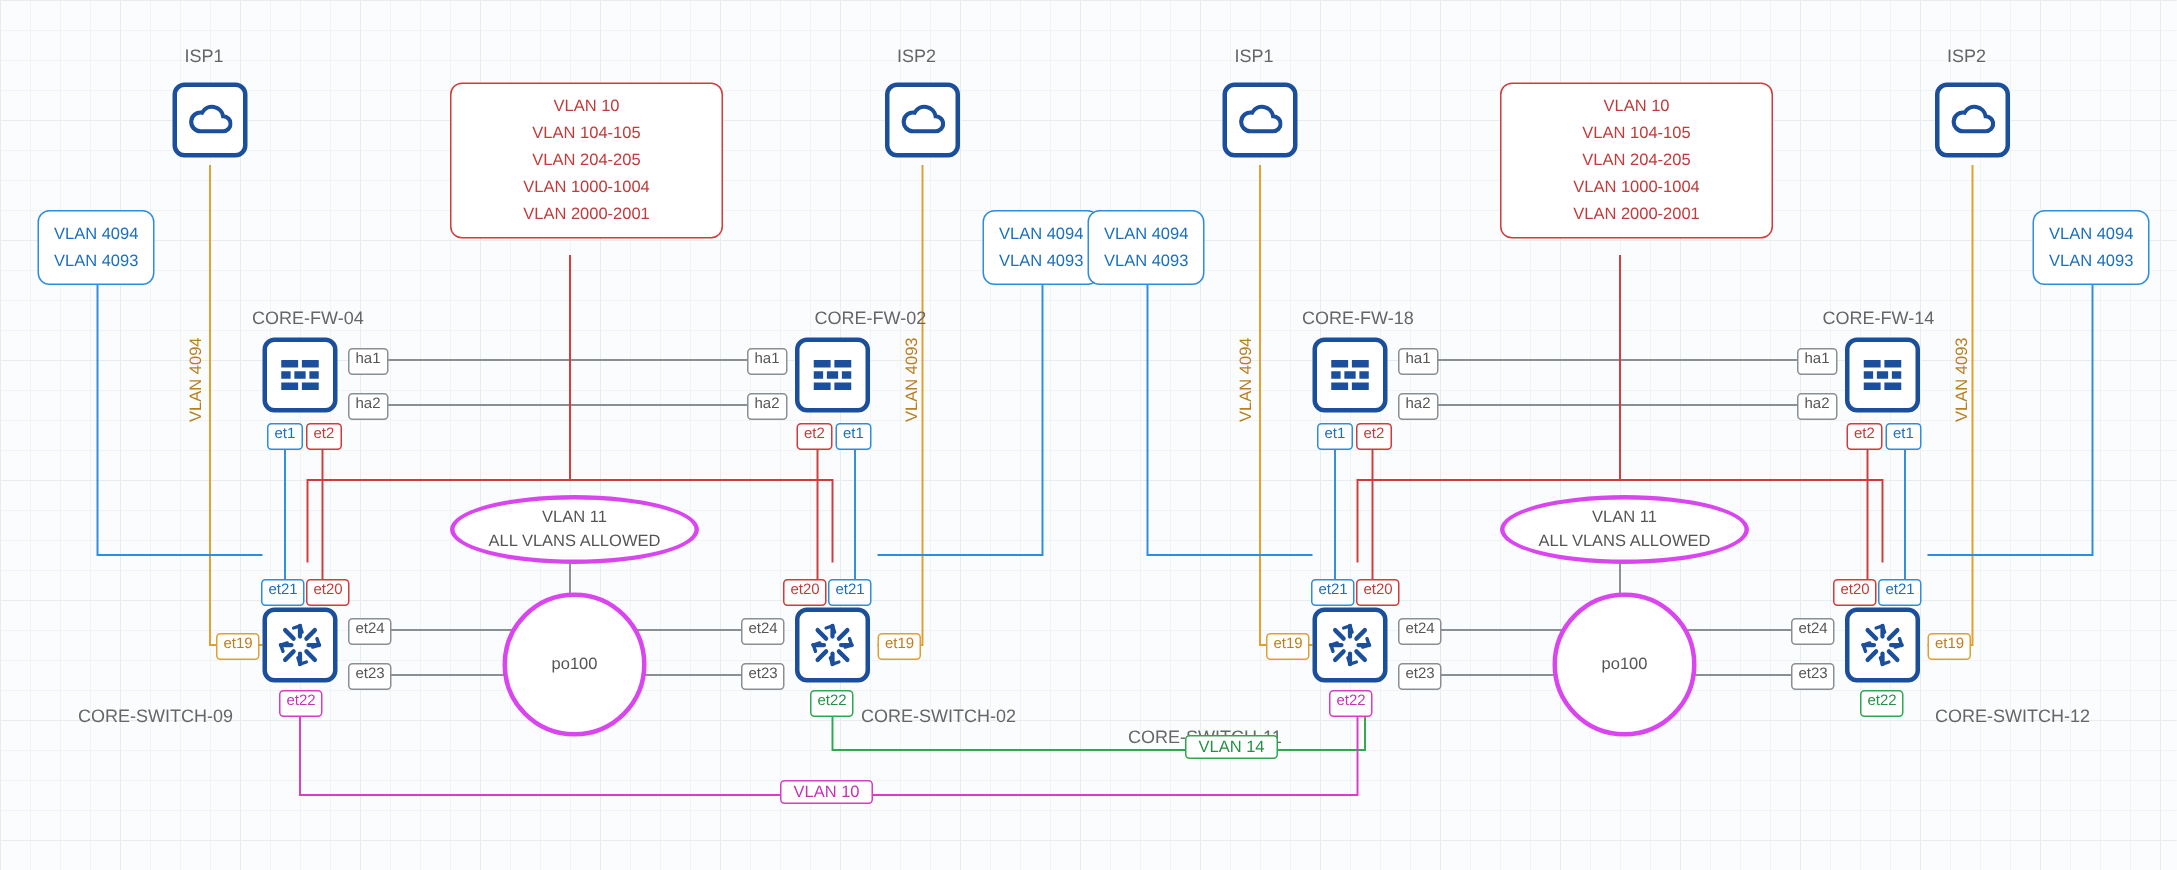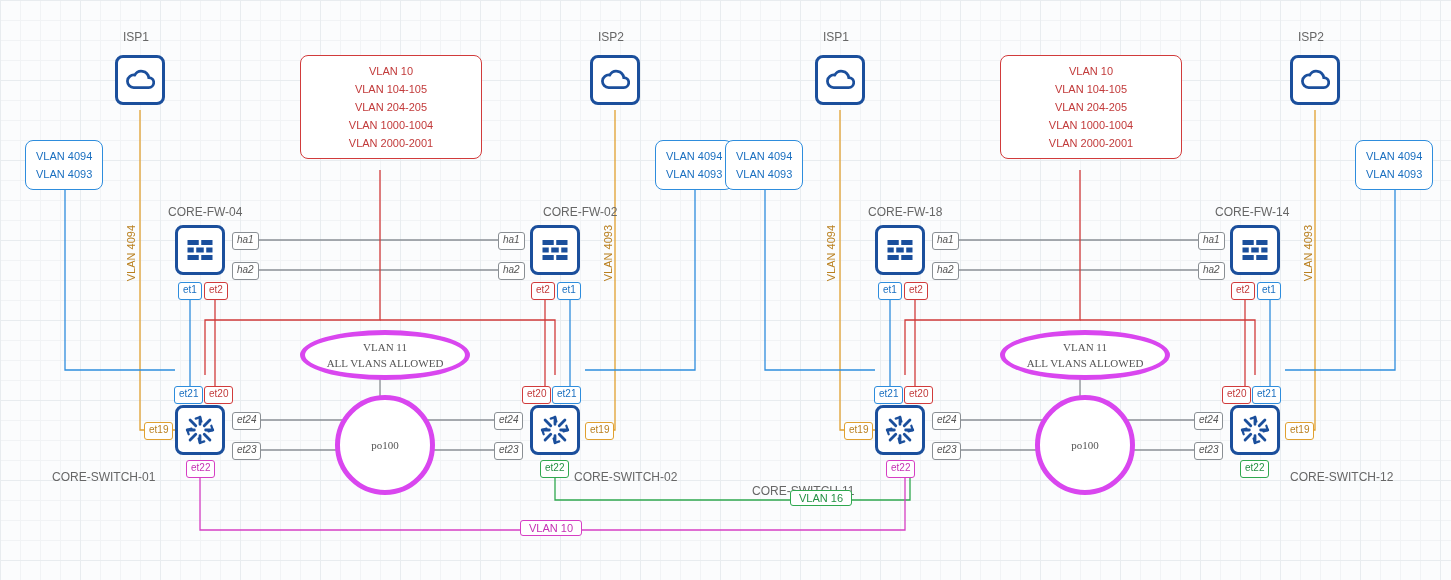--- a/index.html
+++ b/index.html
@@ -28,36 +28,36 @@
     position:absolute;white-space:nowrap;text-align:center;color:#666;
   }
   .port{
     position:absolute;height:16px;padding:0 4px;
     font-size:10px;line-height:14px;
     border:1px solid;border-radius:3px;background:#fff;
     color:#555;
   }
   .p-blue{border-color:#2e8ddd;color:#1a6fc0;}
   .p-red{border-color:#d13b3b;color:#c23a3a;}
-  .p-grey{border-color:#8a8f94;color:#555;font-style:italic;}
+  .p-grey{border-color:#8a8f94;color:#555;}
   .p-orange{border-color:#e0a030;color:#b97f1e;}
   .p-green{border-color:#2fa84f;color:#249044;}
   .p-mag{border-color:#d63fc4;color:#c532b4;}
   .vbox{
     position:absolute;border:1px solid;border-radius:8px;
     background:#fff;padding:6px 10px;text-align:center;
     font-size:11px;line-height:18px;
   }
   .vb-red{border-color:#d13b3b;color:#c23a3a;}
   .vb-blue{border-color:#2e8ddd;color:#1a6fc0;}
   .ellipse{
-    position:absolute;border:5px solid #d946ef;border-radius:50%;
+    position:absolute;border:3px solid #d946ef;border-radius:50%;
     background:#fff;
     display:flex;flex-direction:column;align-items:center;justify-content:center;
-    font-size:11px;color:#555;line-height:16px;text-align:center;font-family:Liberation Serif, serif;
+    font-size:11px;color:#555;line-height:16px;text-align:center;
   }
   .vlabel{
     position:absolute;writing-mode:vertical-rl;transform:rotate(180deg);
     font-size:11px;color:#b97f1e;white-space:nowrap;
   }
   .tag{
     position:absolute;border:1px solid;border-radius:3px;background:#fff;
     padding:1px 8px;font-size:11px;
   }
   .tag-green{border-color:#2fa84f;color:#249044;}
@@ -201,21 +201,21 @@
 </div>
 
 <div class="node" style="left:175px;top:405px;">
   <svg width="34" height="34" viewBox="0 0 24 24">
       <g stroke="#1b4f9c" stroke-width="2" fill="none" stroke-linecap="round">
         <path d="M12 3v5M12 21v-5M3 12h5M21 12h-5M5 5l4 4M19 19l-4-4M19 5l-4 4M5 19l4-4"></path>
         <path d="M9 4l3-1 1 3M4 15l-1-3 3-1M20 9l1 3-3 1M15 20l-3 1-1-3" stroke-width="1.6"></path>
       </g>
     </svg>
 </div>
-<div class="label" style="left:52px;top:470px;">CORE-SWITCH-01</div>
+<div class="label" style="left:52px;top:470px;">CORE-SWITCH-09</div>
 <div class="node" style="left:530px;top:405px;">
   <svg width="34" height="34" viewBox="0 0 24 24">
       <g stroke="#1b4f9c" stroke-width="2" fill="none" stroke-linecap="round">
         <path d="M12 3v5M12 21v-5M3 12h5M21 12h-5M5 5l4 4M19 19l-4-4M19 5l-4 4M5 19l4-4"></path>
         <path d="M9 4l3-1 1 3M4 15l-1-3 3-1M20 9l1 3-3 1M15 20l-3 1-1-3" stroke-width="1.6"></path>
       </g>
     </svg>
 </div>
 <div class="label" style="left:574px;top:470px;">CORE-SWITCH-02</div>
 
@@ -338,14 +338,14 @@
 <div class="port p-grey" style="left:932px;top:442px;">et23</div>
 <div class="port p-mag" style="left:886px;top:460px;">et22</div>
 
 <div class="port p-red" style="left:1222px;top:386px;">et20</div>
 <div class="port p-blue" style="left:1252px;top:386px;">et21</div>
 <div class="port p-orange" style="left:1285px;top:422px;">et19</div>
 <div class="port p-grey" style="left:1194px;top:412px;">et24</div>
 <div class="port p-grey" style="left:1194px;top:442px;">et23</div>
 <div class="port p-green" style="left:1240px;top:460px;">et22</div>
 
-<div class="tag tag-green" style="left:790px;top:490px;">VLAN 16</div>
+<div class="tag tag-green" style="left:790px;top:490px;">VLAN 14</div>
 <div class="tag tag-mag" style="left:520px;top:520px;">VLAN 10</div>
 
 </body></html>

